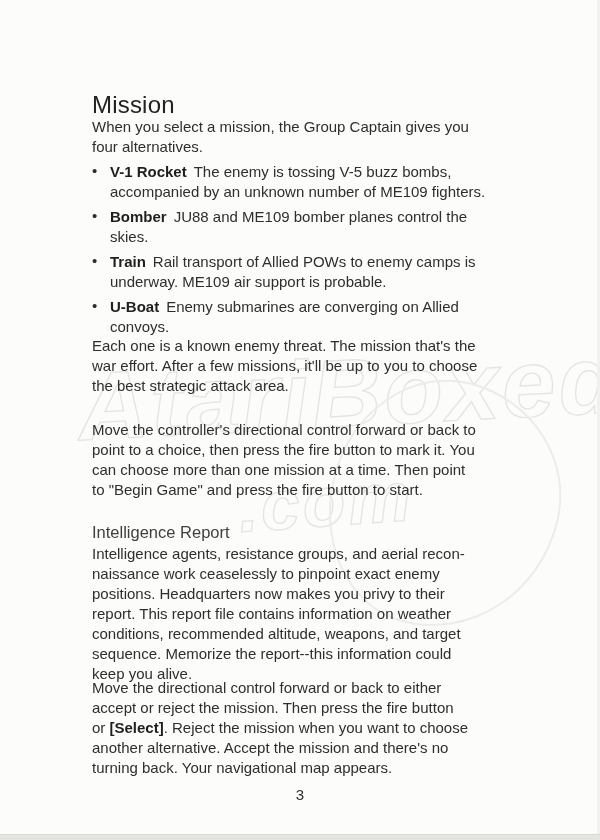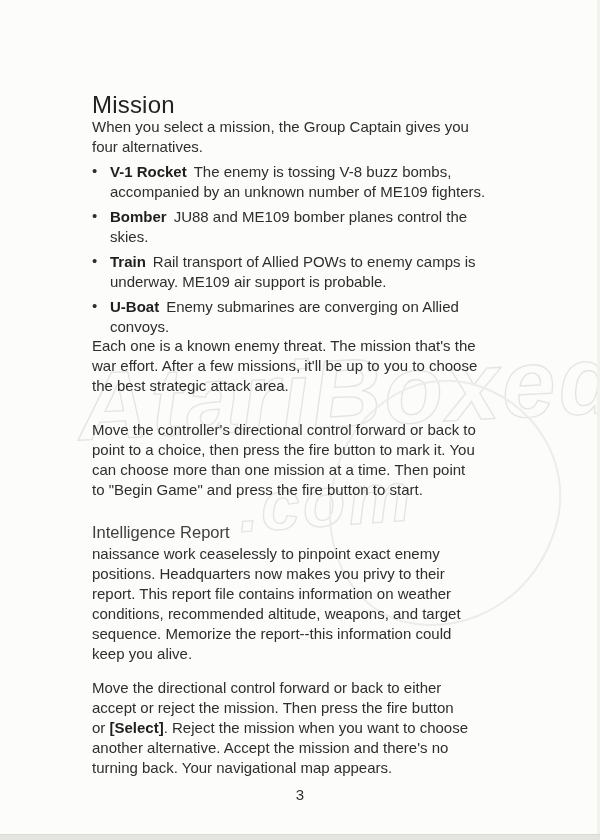--- a/index.html
+++ b/index.html
@@ -122,21 +122,21 @@
     <h1 class="sec title">Mission</h1>
 
     <div class="sec intro body-text">
       <div class="line">When you select a mission, the Group Captain gives you</div>
       <div class="line">four alternatives.</div>
     </div>
 
     <ul class="sec missions body-text">
       <li>
         <span class="marker">•</span>
-        <div class="line"><b class="term">V-1 Rocket</b><span>The enemy is tossing V-8 buzz bombs,</span></div>
+        <div class="line"><b class="term">V-1 Rocket</b><span>The enemy is tossing V-5 buzz bombs,</span></div>
         <div class="line">accompanied by an unknown number of ME109 fighters.</div>
       </li>
       <li>
         <span class="marker">•</span>
         <div class="line"><b class="term">Bomber</b><span>JU88 and ME109 bomber planes control the</span></div>
         <div class="line">skies.</div>
       </li>
       <li>
         <span class="marker">•</span>
         <div class="line"><b class="term">Train</b><span>Rail transport of Allied POWs to enemy camps is</span></div>
@@ -158,20 +158,21 @@
     <div class="sec para-controller body-text">
       <div class="line">Move the controller's directional control forward or back to</div>
       <div class="line">point to a choice, then press the fire button to mark it. You</div>
       <div class="line">can choose more than one mission at a time. Then point</div>
       <div class="line">to "Begin Game" and press the fire button to start.</div>
     </div>
 
     <h2 class="sec intel-heading">Intelligence Report</h2>
 
     <div class="sec intel-para1 body-text">
+      <div class="line">Intelligence agents, resistance groups, and aerial recon-</div>
       <div class="line">naissance work ceaselessly to pinpoint exact enemy</div>
       <div class="line">positions. Headquarters now makes you privy to their</div>
       <div class="line">report. This report file contains information on weather</div>
       <div class="line">conditions, recommended altitude, weapons, and target</div>
       <div class="line">sequence. Memorize the report--this information could</div>
       <div class="line">keep you alive.</div>
     </div>
 
     <div class="sec intel-para2 body-text">
       <div class="line">Move the directional control forward or back to either</div>

